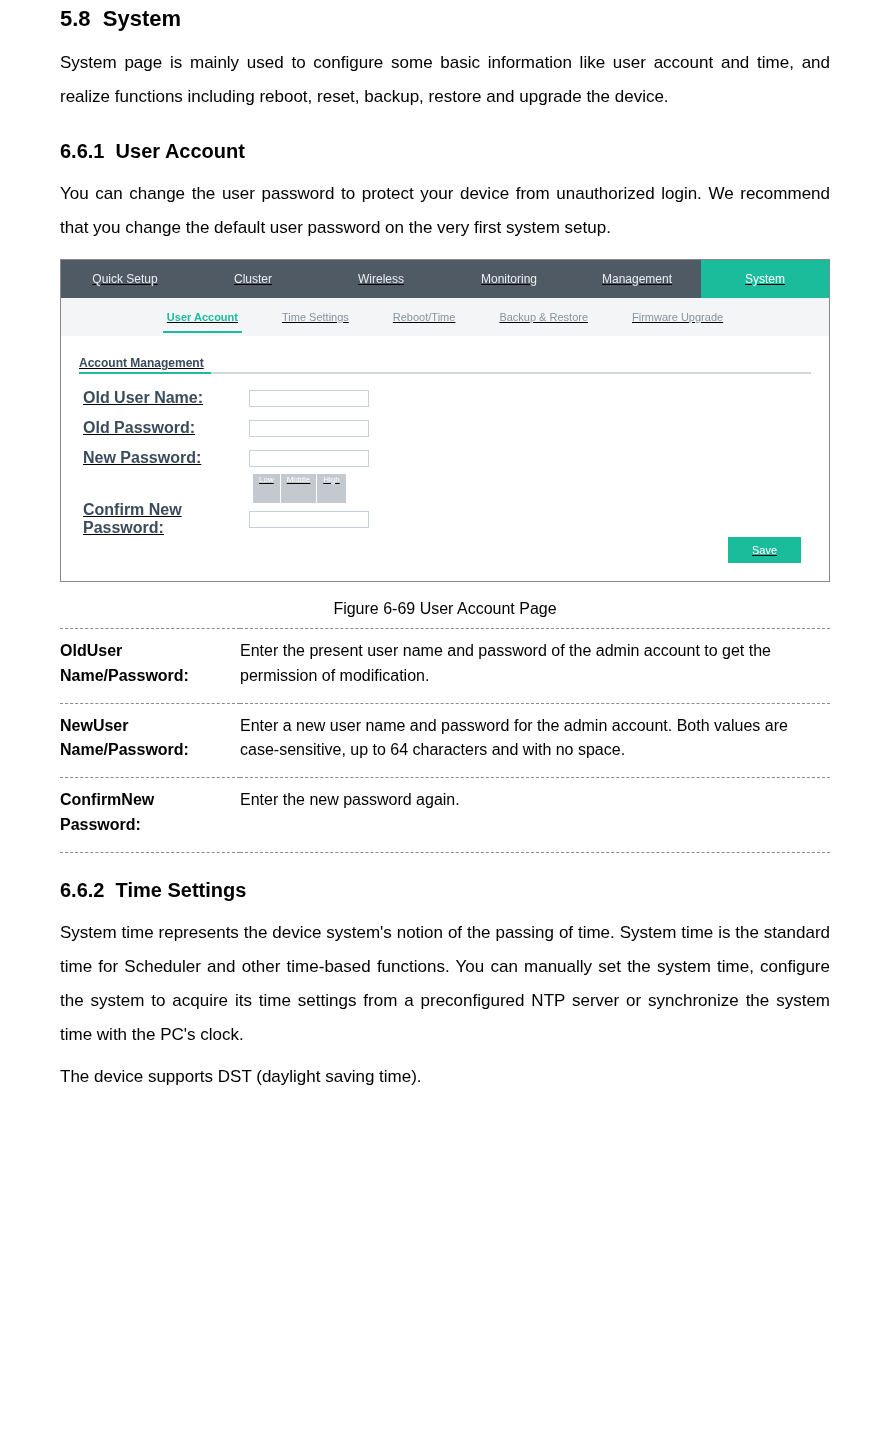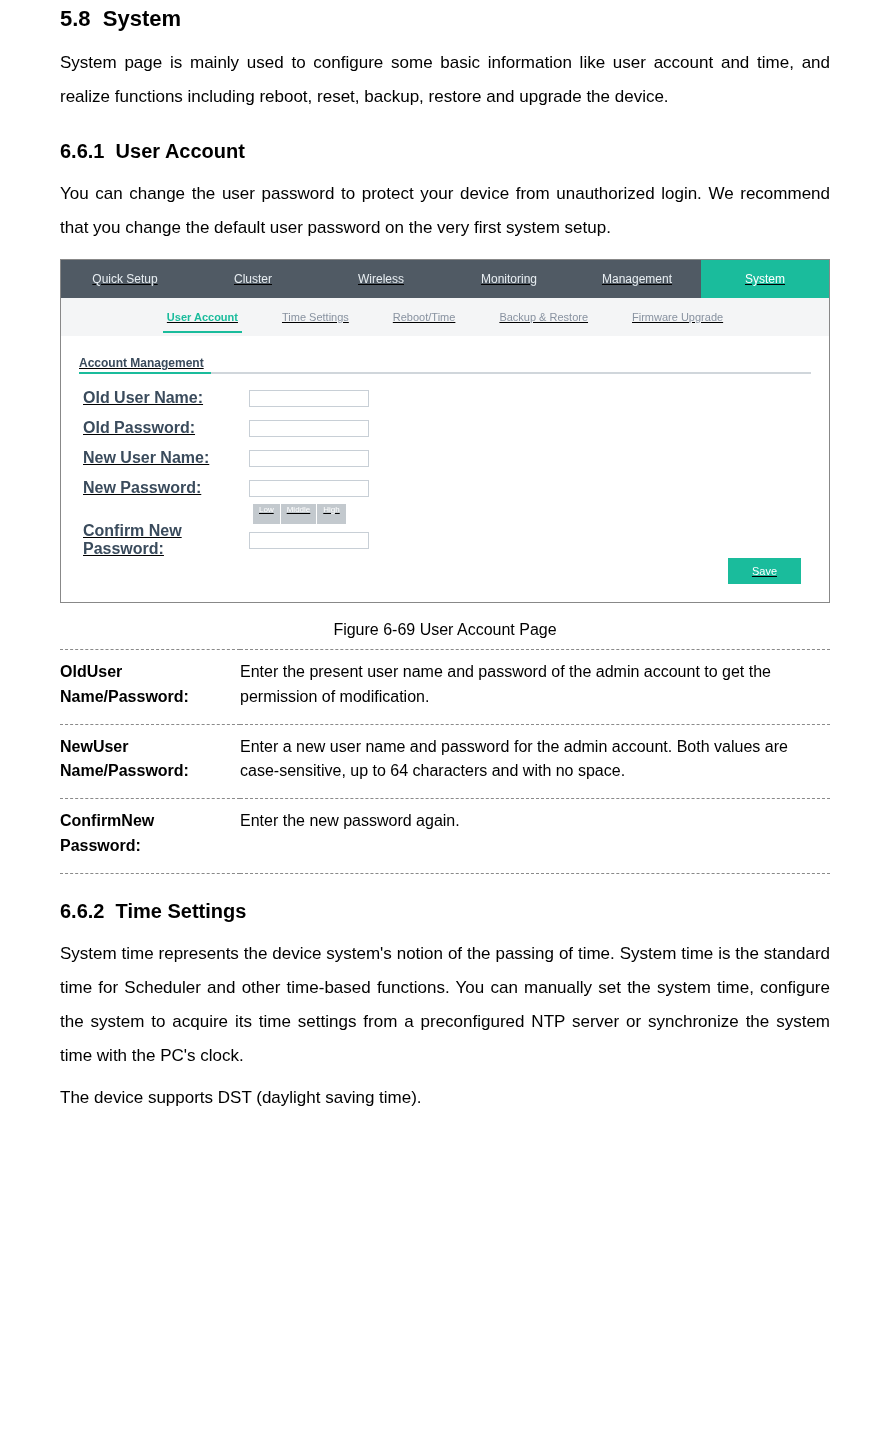--- a/index.html
+++ b/index.html
@@ -18,21 +18,21 @@
   .subnav .subitem { font-size: 11px; color: #8892a0; position: relative; padding: 10px 4px; }
   .subnav .subitem.active { color: #1abc9c; font-weight: 600; }
   .subnav .subitem.active::after { content:""; position:absolute; left:0; right:0; bottom:0; height:2px; background:#1abc9c; }
   .figbody { background: #fff; padding: 10px 18px 12px 18px; }
   .sectitle { font-size: 12px; font-weight: 700; color: #3a4b5c; margin: 10px 0 2px 0; }
   .hr-grad { height: 2px; background: linear-gradient(to right, #1abc9c 0, #1abc9c 18%, #d0d6db 18%, #d0d6db 100%); margin-bottom: 12px; }
   .formrow { display: flex; align-items: center; height: 24px; margin-bottom: 6px; }
   .formrow .lbl { width: 170px; font-size: 16px; font-weight: 700; color: #3a4b5c; text-align: left; padding-left: 4px; }
   .formrow .inp { width: 120px; height: 17px; border: 1px solid #c8cfd6; background: #fff; }
   .strength { display: flex; margin-left: 174px; margin-top: -2px; margin-bottom: 4px; }
-  .strength span { font-size: 8px; color: #fff; background: #c3c9ce; padding: 0 6px; border-right: 1px solid #fff; height: 20px; line-height: 12px; }
+  .strength span { font-size: 8px; color: #fff; background: #c3c9ce; padding: 0 6px; border-right: 1px solid #fff; height: 29px; line-height: 12px; }
   .savebar { display: flex; justify-content: flex-end; padding-right: 10px; margin-top: 4px; margin-bottom: 6px; }
   .savebtn { background: #1abc9c; color: #fff; font-size: 11px; padding: 7px 24px; border: none; }
 
   .figcaption { text-align: center; font-size: 16px; margin: 18px 0 10px 0; }
 
   
   .deftable { width: 100%; border-collapse: collapse; }
   .deftable tr { border-top: 1px dashed #8a8a8a; }
   .deftable tr:last-child { border-bottom: 1px dashed #8a8a8a; }
   .deftable td { padding: 10px 0 14px 0; vertical-align: top; font-size: 16px; line-height: 1.55; }
@@ -79,24 +79,20 @@
       <div class="sectitle">Account Management</div>
       <div class="hr-grad"></div>
 
       <div class="formrow">
         <div class="lbl">Old User Name:</div>
         <input class="inp" type="text" style="">
       </div>
       <div class="formrow">
         <div class="lbl">Old Password:</div>
         <input class="inp" type="password" style="">
-      </div>
-      <div class="formrow">
-        <div class="lbl">New User Name:</div>
-        <input class="inp" type="text" style="">
       </div>
       <div class="formrow">
         <div class="lbl">New Password:</div>
         <input class="inp" type="password" style="">
       </div>
       <div class="strength">
         <span>Low</span>
         <span>Middle</span>
         <span>High</span>
       </div>

